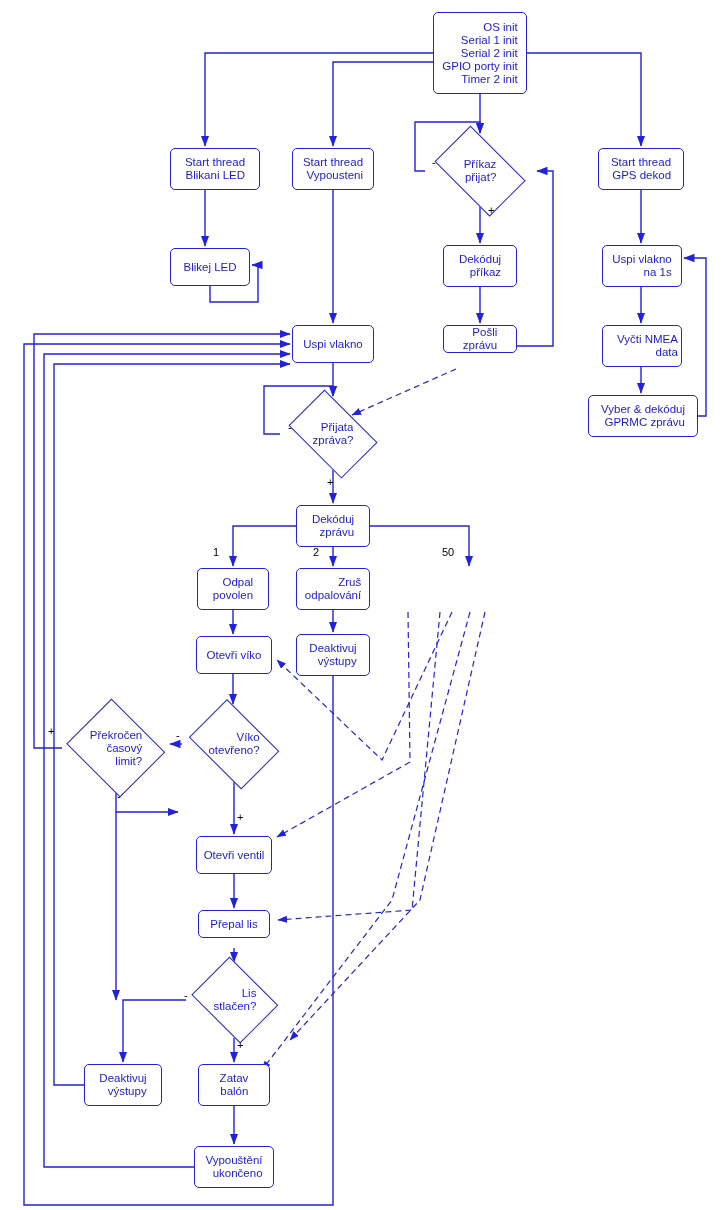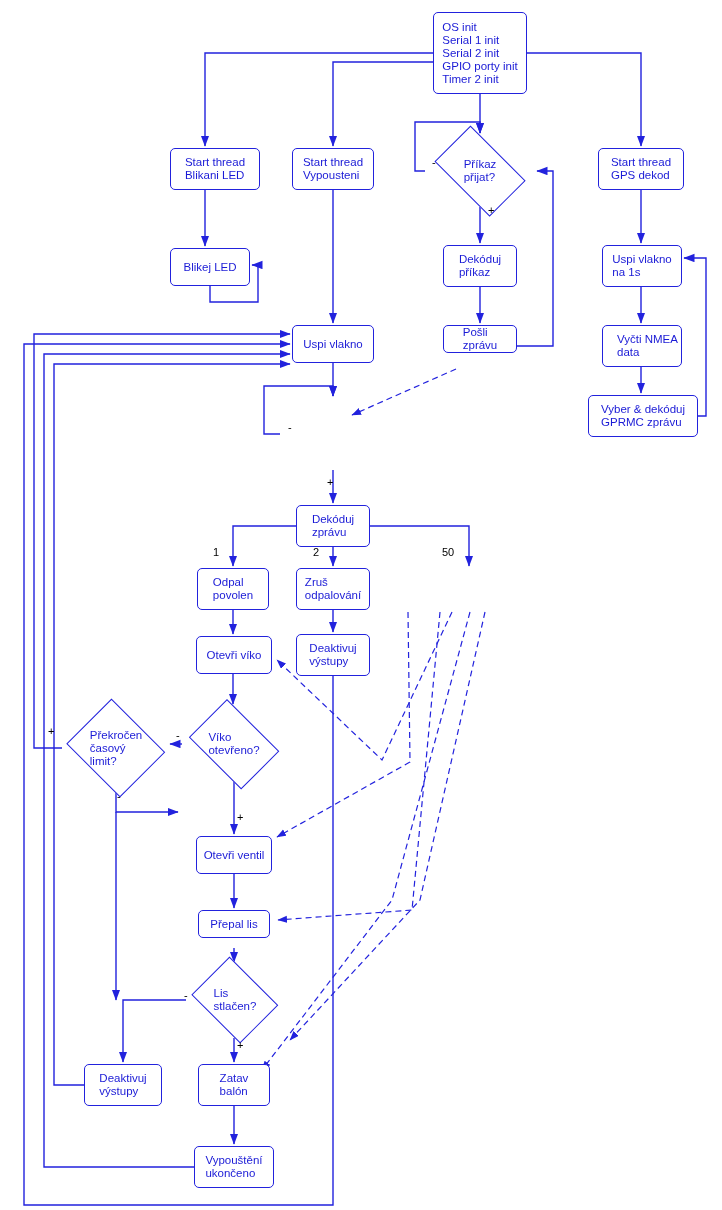--- a/index.html
+++ b/index.html
@@ -24,21 +24,21 @@
     width: 722px;
     height: 1210px;
     pointer-events: none;
   }
   .node {
     position: absolute;
     box-sizing: border-box;
     color: #1a1ad6;
     font-size: 11.5px;
     line-height: 13px;
-    text-align: left;
+    text-align: right;
     display: flex;
     align-items: center;
     justify-content: center;
   }
   .node.box {
     border: 1.4px solid #2222dd;
     border-radius: 5px;
     background: #ffffff;
   }
   .node.box .txt {
@@ -198,20 +198,25 @@
   <div class="node box" style="left:292px; top:325px; width:82px; height:38px;">
     <span class="txt">Uspi vlakno</span>
   </div>
   <div class="node box" style="left:443px; top:325px; width:74px; height:28px;">
     <span class="txt">Pošli
 zprávu</span>
   </div>
   <div class="node box" style="left:602px; top:325px; width:80px; height:42px;padding-left:11px;">
     <span class="txt">Vyčti NMEA
 data</span>
+  </div>
+  <div class="node diamond" style="left:280px; top:398px; width:106px; height:72px;">
+    <span class="dshape"></span>
+    <span class="txt">Přijata
+zpráva?</span>
   </div>
   <div class="node box" style="left:588px; top:395px; width:110px; height:42px;">
     <span class="txt">Vyber &amp; dekóduj
 GPRMC zprávu</span>
   </div>
   <div class="node box" style="left:296px; top:505px; width:74px; height:42px;">
     <span class="txt">Dekóduj
 zprávu</span>
   </div>
   <div class="node box" style="left:197px; top:568px; width:72px; height:42px;">

